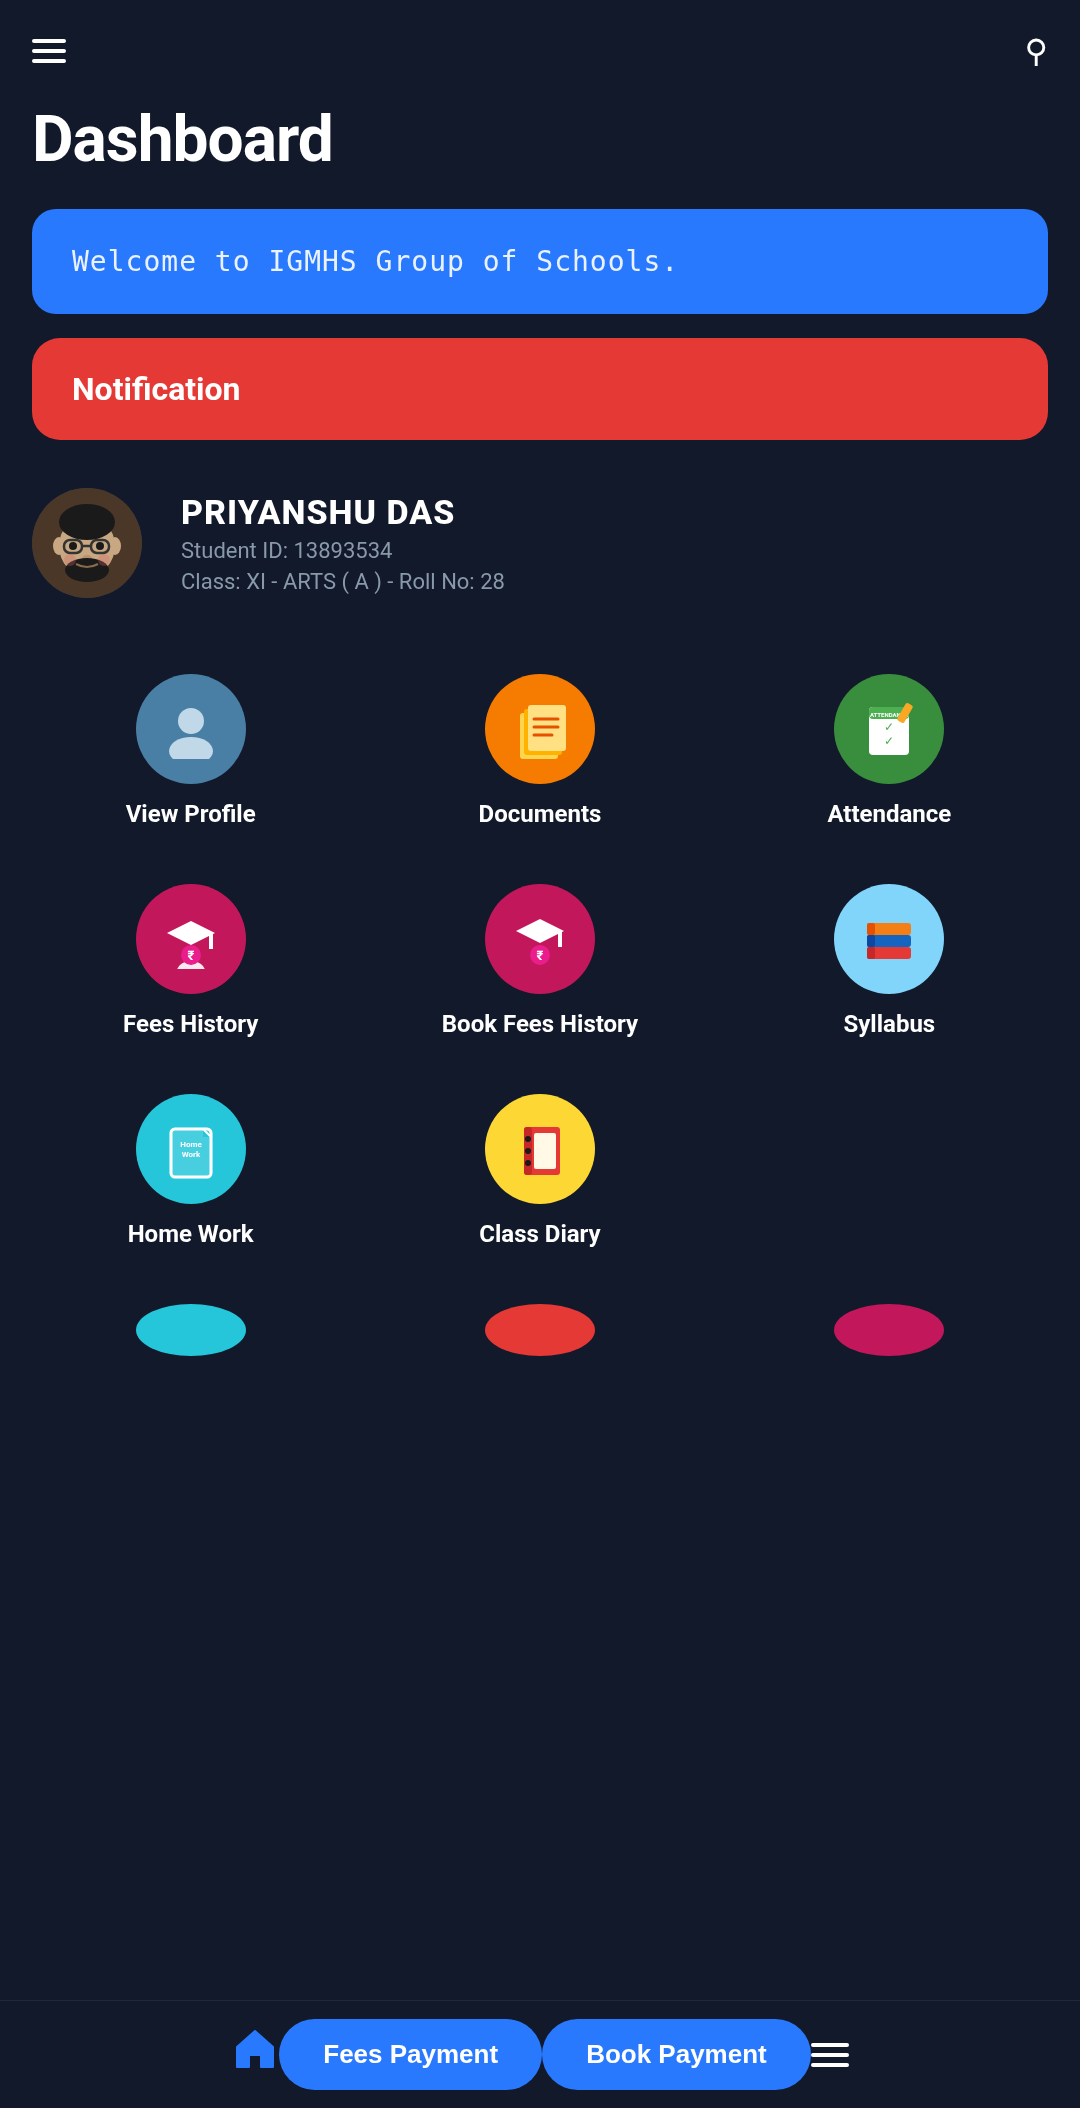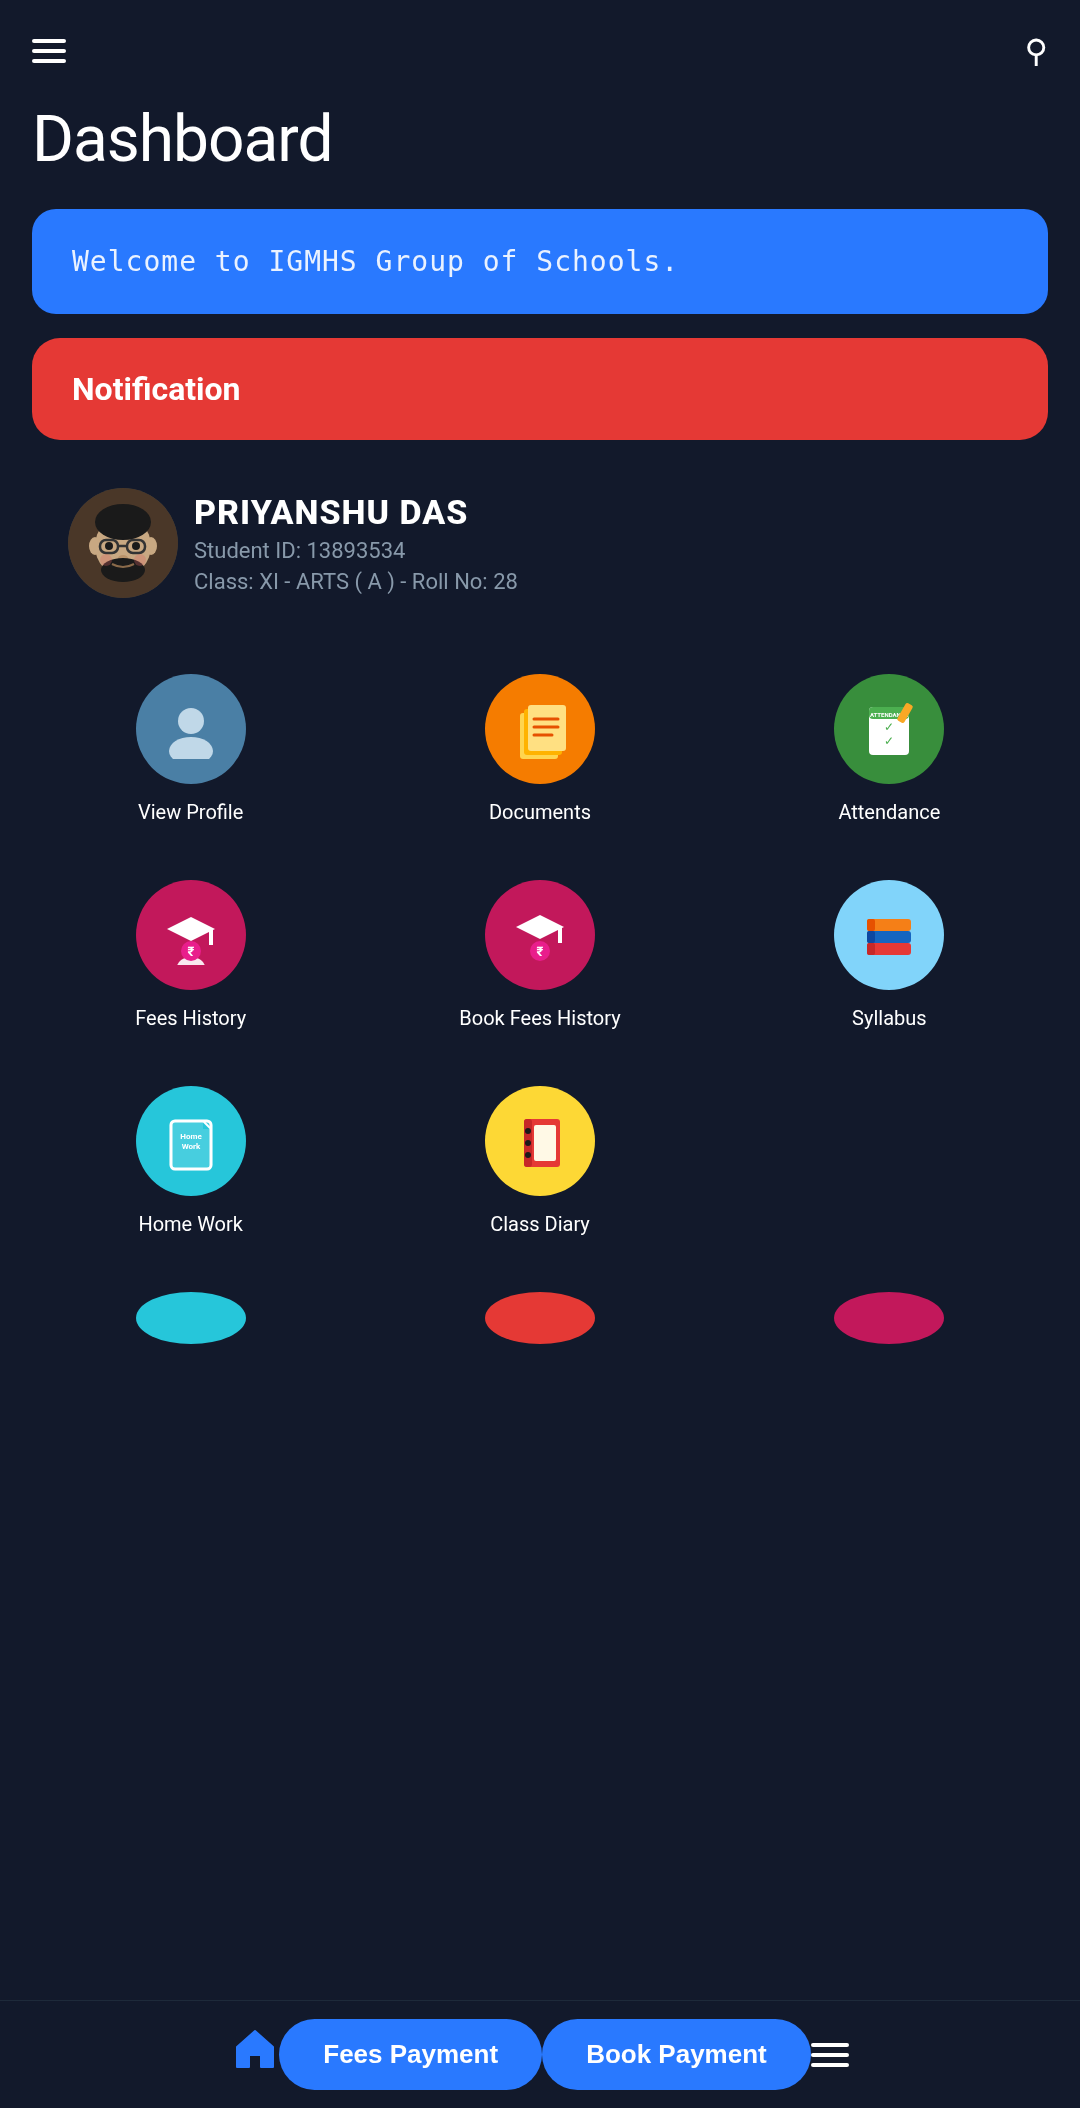--- a/index.html
+++ b/index.html
@@ -38,21 +38,21 @@
     .search-icon {
       font-size: 32px;
       color: #ffffff;
       cursor: pointer;
     }
 
     
     .page-title {
       padding: 16px 32px 32px 32px;
       font-size: 64px;
-      font-weight: 400;
+      font-weight: 700;
       color: #ffffff;
       letter-spacing: -1px;
     }
 
     
     .welcome-banner {
       margin: 0 32px 24px 32px;
       background: #2979ff;
       border-radius: 24px;
       padding: 36px 40px;
@@ -76,22 +76,21 @@
       font-size: 32px;
       font-weight: 700;
       color: #ffffff;
     }
 
     
     .student-profile {
       display: flex;
       align-items: center;
       padding: 8px 32px 48px 32px;
-      gap: 16px;
-      margin-left: 36px;
+      gap: 39px;
     }
     .avatar-circle {
       width: 110px;
       height: 110px;
       border-radius: 50%;
       background: #3d3d3d;
       overflow: hidden;
       flex-shrink: 0;
       display: flex;
       align-items: center;
@@ -139,24 +138,24 @@
     .icon-circle {
       width: 110px;
       height: 110px;
       border-radius: 50%;
       display: flex;
       align-items: center;
       justify-content: center;
       font-size: 52px;
     }
     .icon-label {
-      font-size: 20px;
+      font-size: 24px;
       color: #ffffff;
       text-align: right;
-      font-weight: 400;
+      font-weight: 700;
     }
 
     
     .ic-view-profile { background: #4a7fa5; }
     .ic-documents { background: #f57c00; }
     .ic-attendance { background: #388e3c; }
     .ic-fees-history { background: #c2185b; }
     .ic-book-fees { background: #c2185b; }
     .ic-study-material { background: #81d4fa; }
     .ic-syllabus { background: #81d4fa; }

